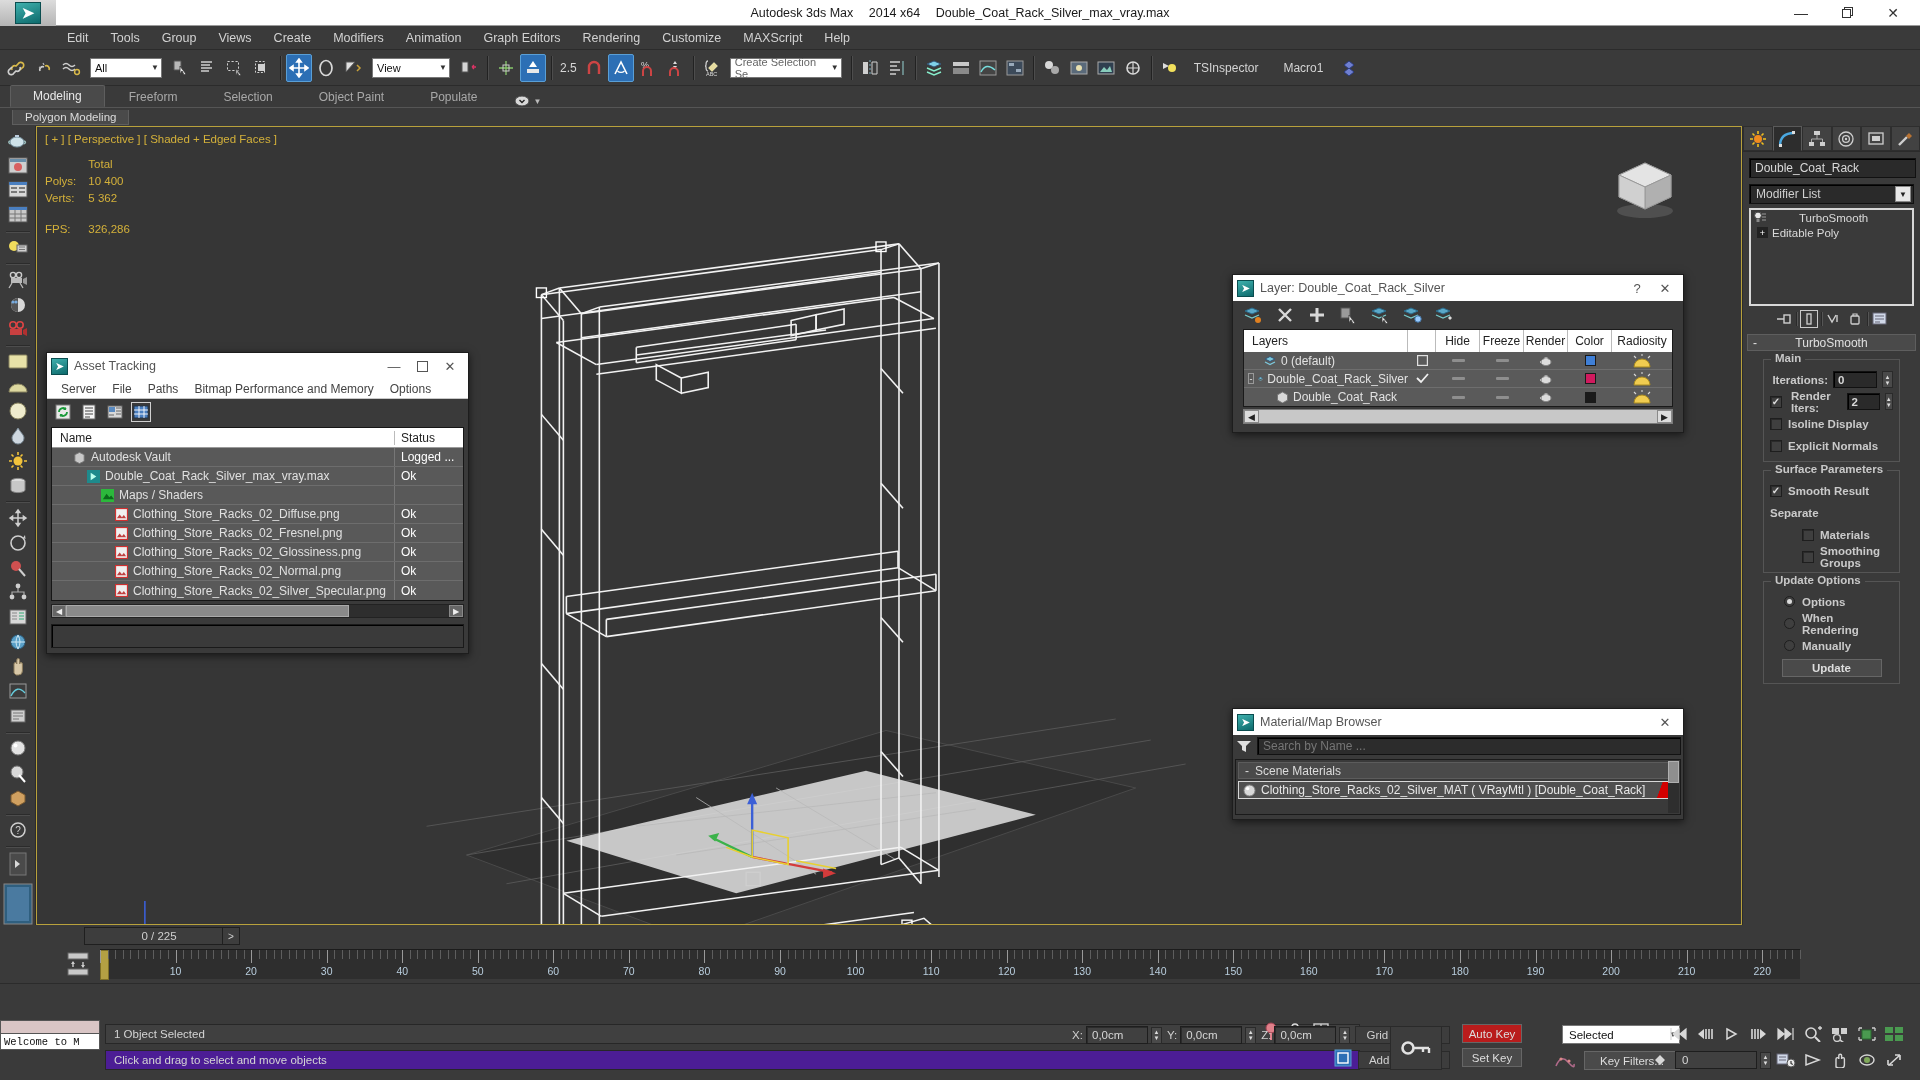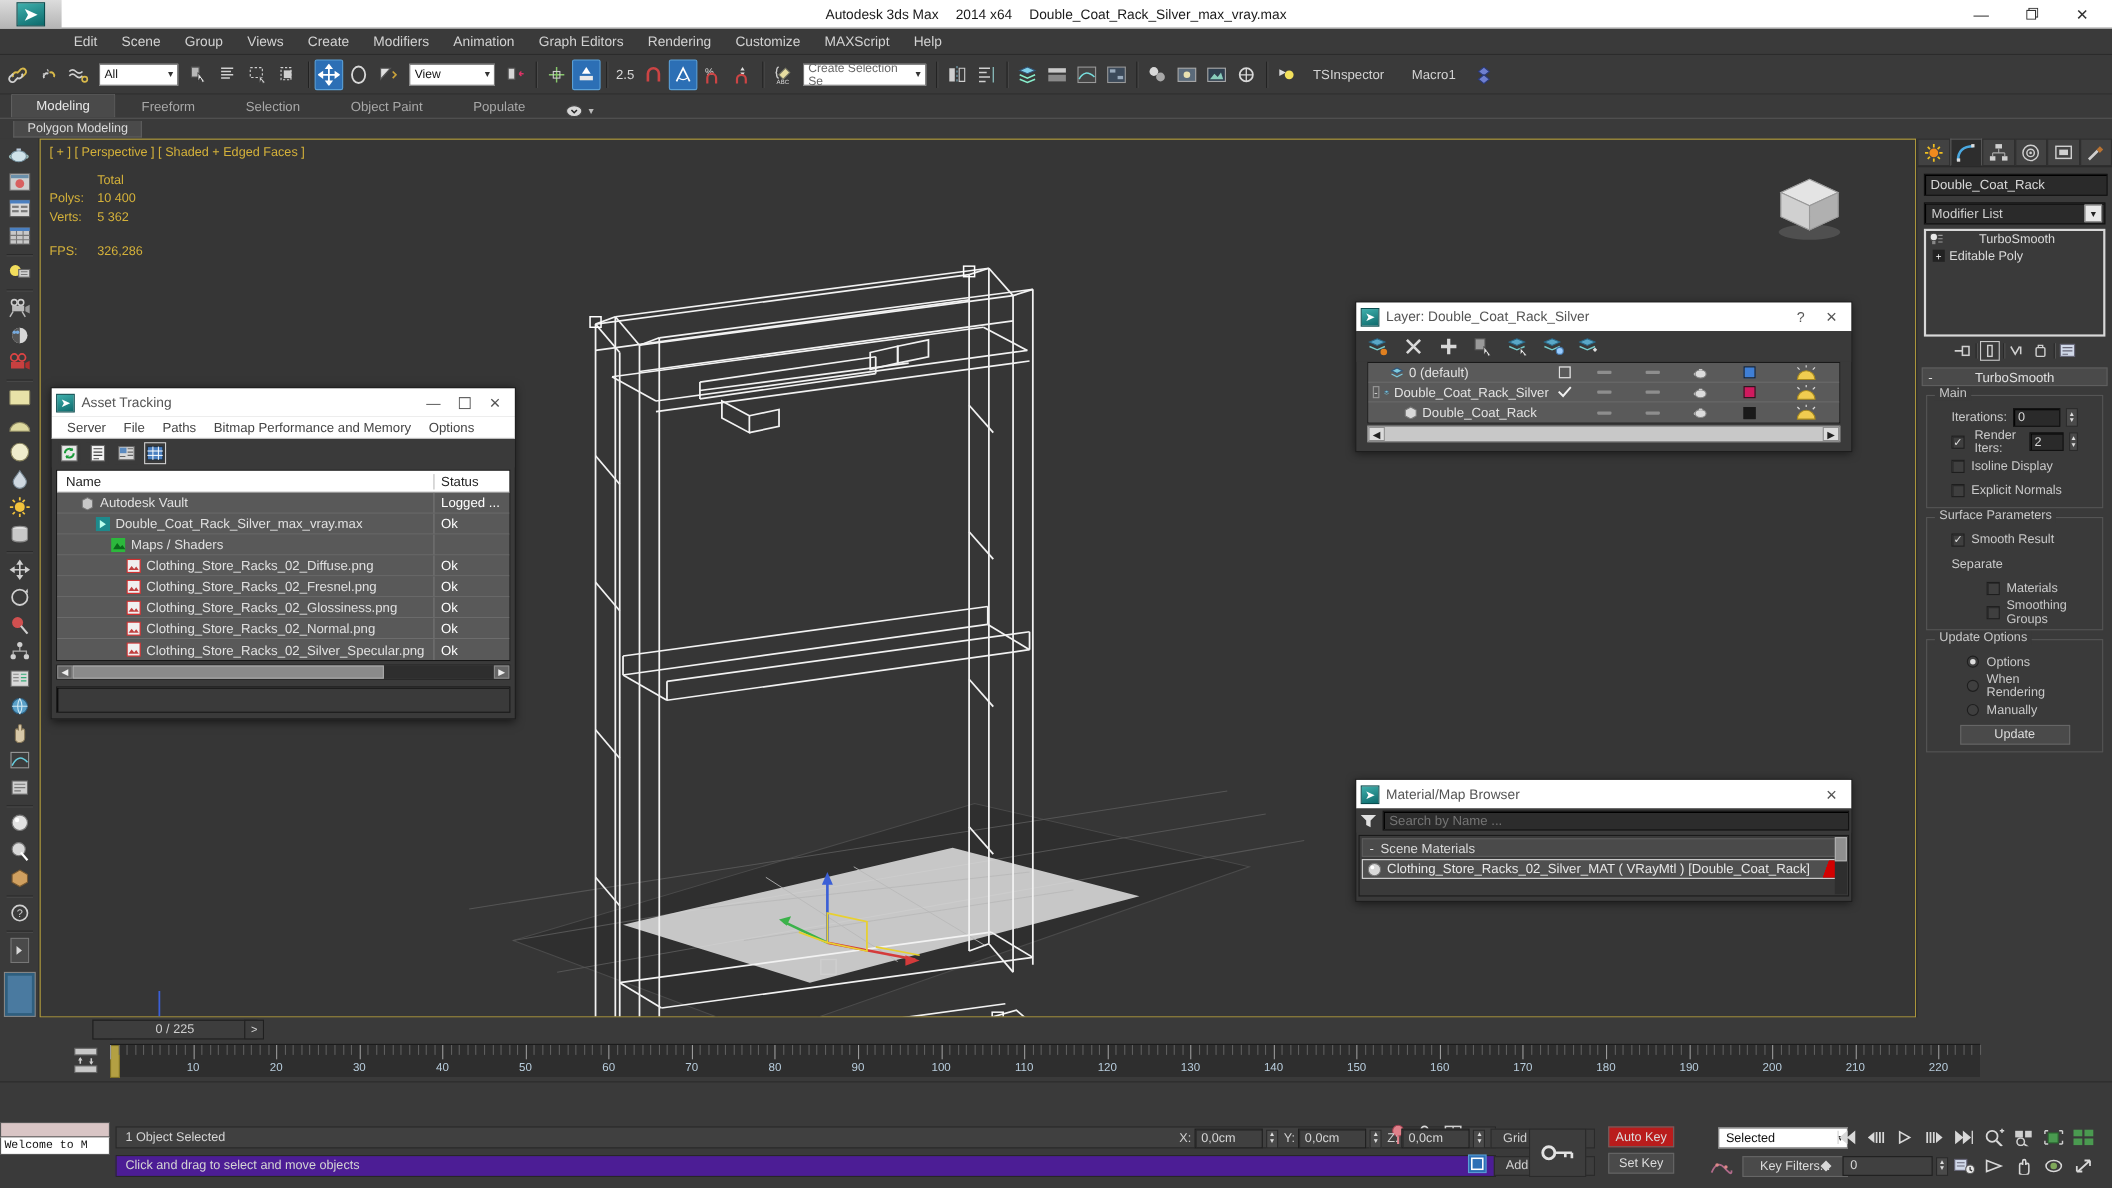--- a/index.html
+++ b/index.html
@@ -115,21 +115,21 @@
   .stackbtns{display:flex;align-items:center;justify-content:center;gap:3px;margin-top:4px;}
   .sbtn{width:18px;height:18px;display:flex;align-items:center;justify-content:center;}
   .sbtn.act{border:1px solid #c9c9c9;}
   .rollhdr{
     margin:6px 4px 0;background:#4a4a4a;border:1px solid #5e5e5e;
     height:17px;display:flex;align-items:center;justify-content:center;
     font-size:12px;color:#e0e0e0;position:relative;
   }
   .rollhdr .minus{position:absolute;left:5px;}
   .group{
-    margin:8px 8px 0;border:1px solid #555;padding:10px 22px 6px;position:relative;
+    margin:8px 20px 0;border:1px solid #555;padding:10px 6px 6px;position:relative;font-weight:bold;
   }
   .group > .glabel{
     position:absolute;top:-8px;left:7px;background:#3a3a3a;padding:0 4px;
     font-size:11.5px;color:#c8c8c8;
   }
   .prow{display:flex;align-items:center;height:19px;margin-bottom:3px;font-size:11.5px;}
   .prow .plab{color:#cacaca;}
   .spin{
     width:44px;height:17px;background:#2a2a2a;border:1px solid #111;color:#d8d8d8;
     font-size:11.5px;padding-left:4px;display:flex;align-items:center;
@@ -310,21 +310,21 @@
           <rect x="2.5" y="0.5" width="8" height="8" fill="none" stroke="#333"></rect>
           <rect x="0.5" y="2.5" width="8" height="8" fill="#fff" stroke="#333"></rect>
         </svg>
     </div>
     <div class="winbtn">✕</div>
   </div>
 </div>
 
 <div class="menubar">
   <div class="mi">Edit</div>
-  <div class="mi">Scene</div>
+  <div class="mi">Tools</div>
   <div class="mi">Group</div>
   <div class="mi">Views</div>
   <div class="mi">Create</div>
   <div class="mi">Modifiers</div>
   <div class="mi">Animation</div>
   <div class="mi">Graph Editors</div>
   <div class="mi">Rendering</div>
   <div class="mi">Customize</div>
   <div class="mi">MAXScript</div>
   <div class="mi">Help</div>
@@ -1329,20 +1329,29 @@
     </div>
     <div class="lybtn">
       <svg width="20" height="18" viewBox="0 0 20 18">
           <path d="M1 5l7-3 7 3-7 3z" fill="#5aa8c8" stroke="#2a6a8a"></path>
           <path d="M1 9l7 3 7-3" fill="none" stroke="#7cc" stroke-width="1.3"></path>
           <path d="M13 12l2-2 2 2-2 2z" fill="#ddd"></path>
         </svg>
     </div>
   </div>
   <div class="ly-grid">
+    <div class="ly-hdr">
+      <div class="hname">Layers</div>
+      <div class="hchk"></div>
+      <div class="hcol">Hide</div>
+      <div class="hcol">Freeze</div>
+      <div class="hcol">Render</div>
+      <div class="hcol">Color</div>
+      <div class="hrad">Radiosity</div>
+    </div>
     <div class="ly-row">
       <div class="rname">
         <span style="width:12px;display:inline-block"></span>
         <svg width="13" height="12" viewBox="0 0 13 12">
             <path d="M1 4l5-2.5L11 4 6 6.5z" fill="#7cc8dc" stroke="#357"></path>
             <path d="M1 7l5 2.5L11 7" fill="none" stroke="#7cc8dc" stroke-width="1.2"></path>
           </svg>
         <span>0 (default)</span>
       </div>
       <div class="rchk">

